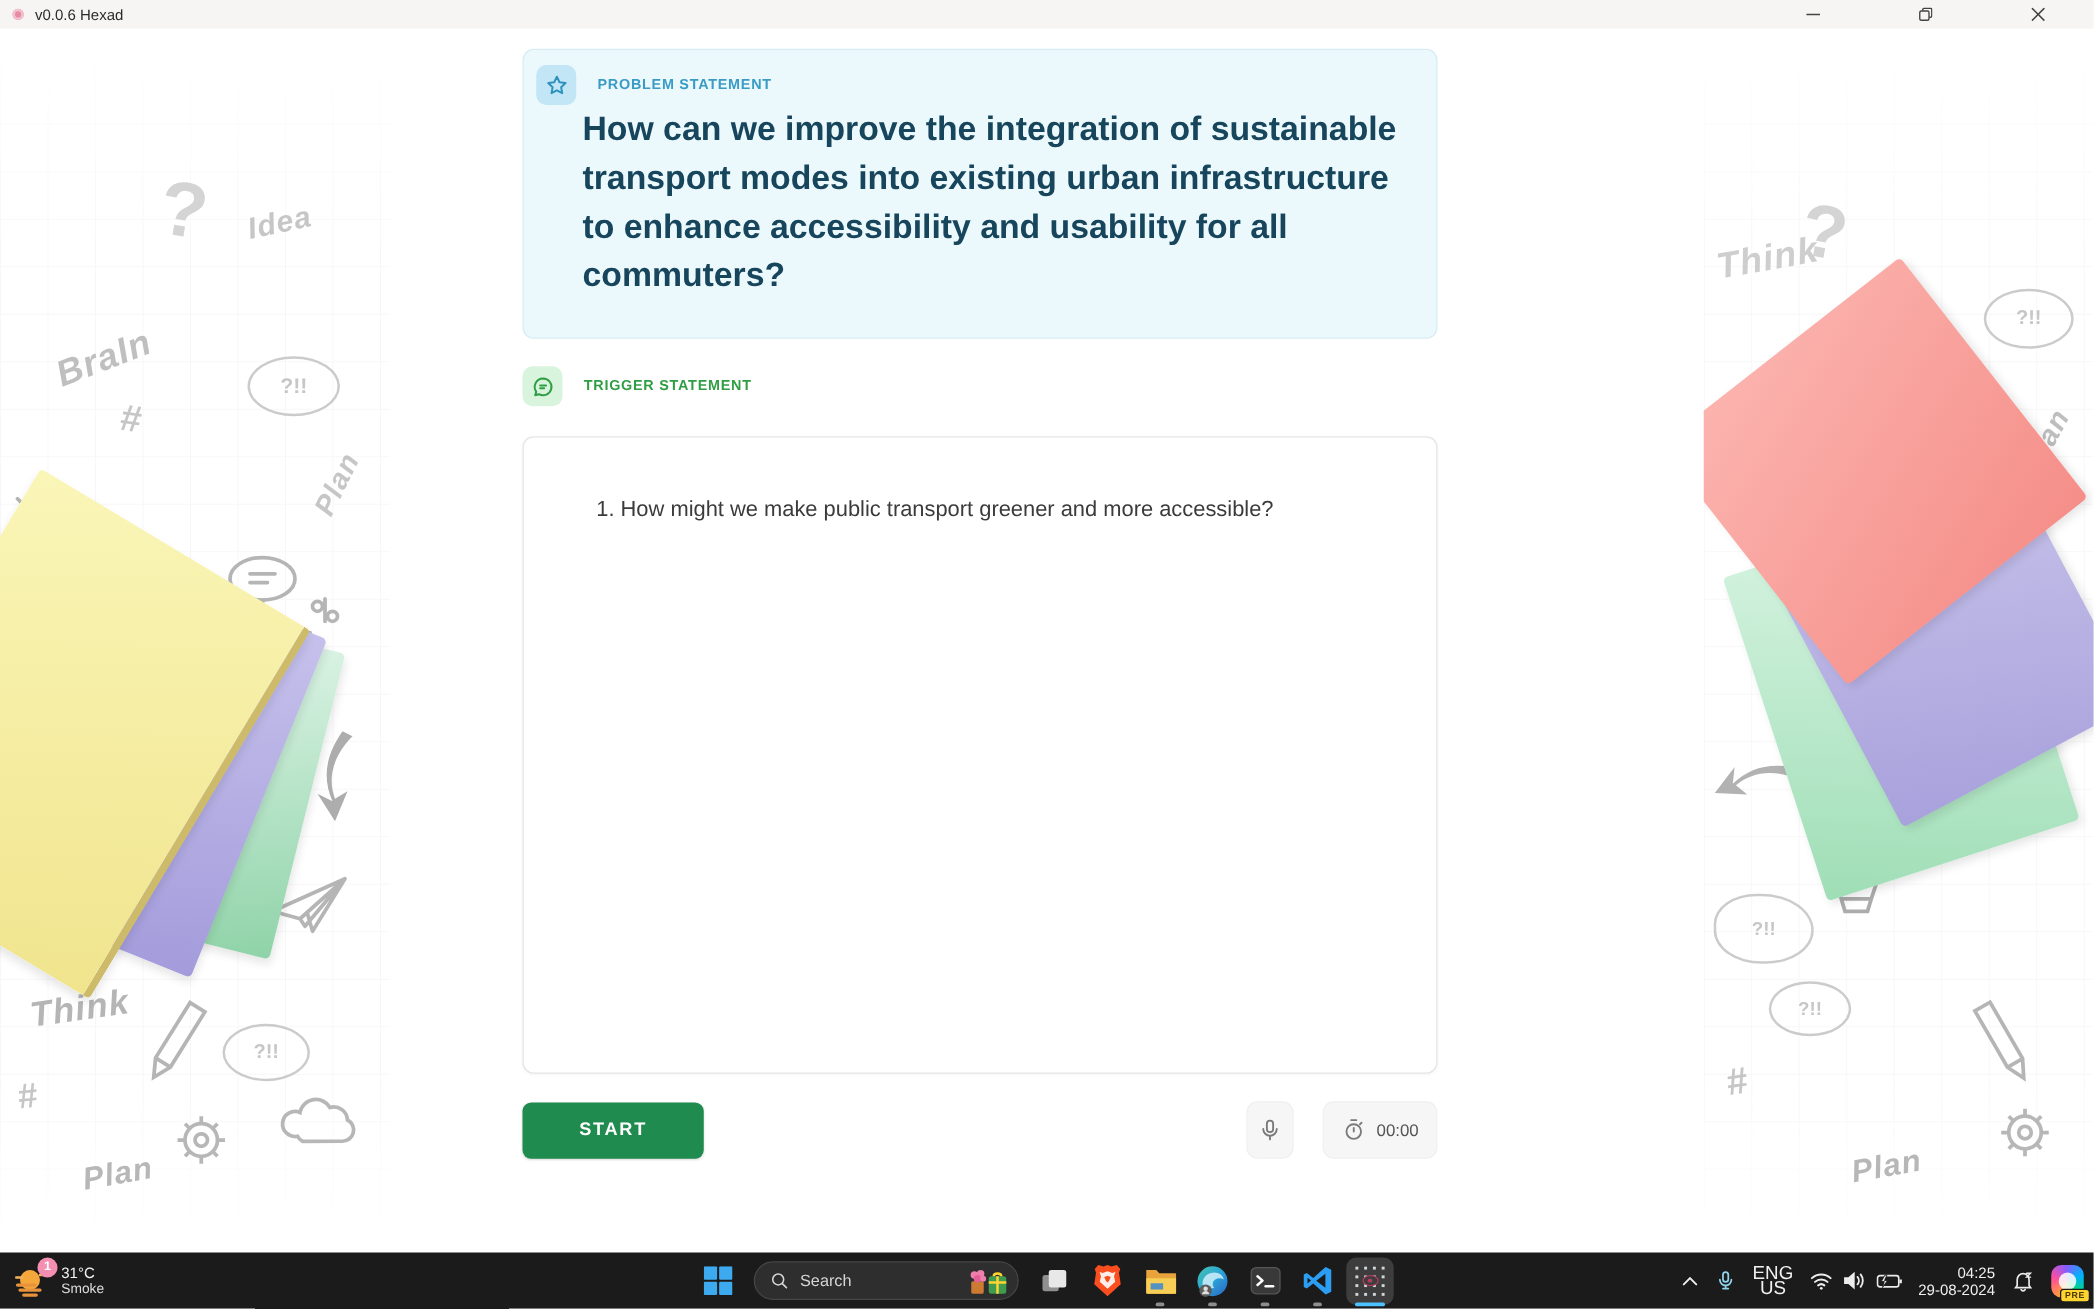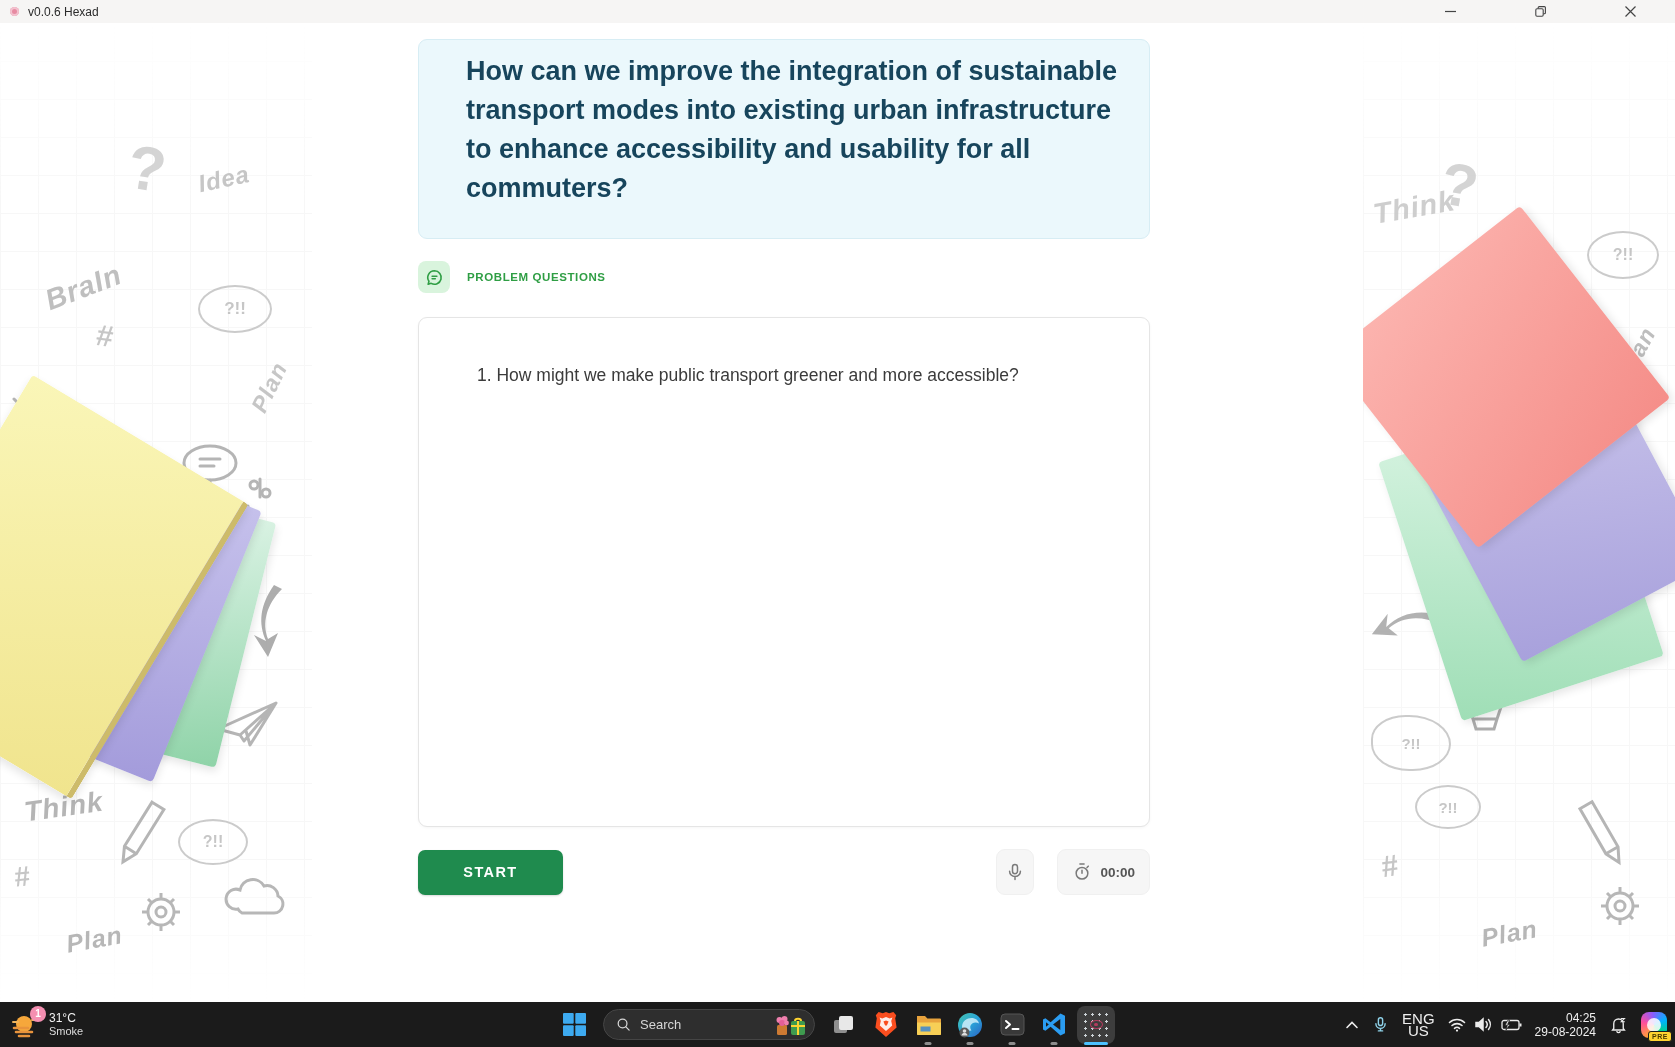--- a/index.html
+++ b/index.html
@@ -53,21 +53,21 @@
 
   .questions-card { margin-top:24px; background:#fff; border:1px solid #e5e5e5;
     border-radius:9px; height:510px; padding:44px 40px 0 58px;
     box-shadow:0 1px 3px rgba(0,0,0,.04); }
   .q { font-size:17.5px; color:#3b3b3b; line-height:26px; margin-bottom:51px; max-width:636px; }
 
   .action-row { margin-top:22px; display:flex; align-items:center; justify-content:space-between; }
   .start-btn { width:145px; height:45px; background:#1f8b4e; color:#fff; border:none;
     border-radius:7px; font-family:inherit; font-size:14.5px; font-weight:bold;
     letter-spacing:1.4px; cursor:pointer; box-shadow:0 1px 2px rgba(0,0,0,.15); }
-  .right-ctls { display:flex; align-items:flex-start; gap:23px;font-weight:bold; }
+  .right-ctls { display:flex; align-items:flex-start; gap:23px; }
   .chip-btn { background:#f6f6f6; border:1px solid #f0f0f0; border-radius:9px;
     height:46px; display:flex; align-items:center; justify-content:center; gap:8px; }
   .mic-chip { width:38px; }
   .timer-chip { padding:0 14px; }
   .timer-text { font-size:13.5px; color:#555; }
 
   
   .taskbar { position:relative; height:45px; background:#1b1b1b; color:#eee; }
   .weather { position:absolute; left:10px; top:0; height:45px; display:flex;
     align-items:center; gap:9px; cursor:pointer; }
@@ -262,31 +262,39 @@
                 background:linear-gradient(200deg,#ddf6e6,#9fdeb6);"></div>
     <div class="note" style="left:88px; top:352px; width:212px; height:252px; transform:rotate(-28deg);
                 background:linear-gradient(200deg,#cbc6ec,#a8a1dc);"></div>
     <div class="note" style="left:14px; top:232px; width:244px; height:244px; transform:rotate(-38deg);
                 background:linear-gradient(160deg,#fcb5b0,#f58e89);"></div>
   </div>
 
   <div class="content">
 
     <section class="problem-card">
+      <div class="label-row">
+        <span class="icon-chip chip-blue">
+          <svg width="19" height="19" viewBox="0 0 24 24" fill="none" stroke="#2d93bd" stroke-width="2" stroke-linejoin="round">
+            <path d="M12 3l2.7 5.6 6.1.8-4.5 4.2 1.1 6-5.4-2.9-5.4 2.9 1.1-6L3.2 9.4l6.1-.8z"></path>
+          </svg>
+        </span>
+        <span class="sec-label lbl-blue">PROBLEM STATEMENT</span>
+      </div>
       <h1 class="headline">How can we improve the integration of sustainable transport modes into existing urban infrastructure to enhance accessibility and usability for all commuters?</h1>
     </section>
 
     <div class="trigger-header">
       <span class="icon-chip chip-green">
         <svg width="19" height="19" viewBox="0 0 24 24" fill="none" stroke="#2f9e44" stroke-width="2" stroke-linecap="round" stroke-linejoin="round">
           <path d="M12 3.5a8.5 8.5 0 1 1-4.2 15.9L4 20.5l1-3.7A8.5 8.5 0 0 1 12 3.5z"></path>
           <path d="M9 10.5h6M9 13.5h4"></path>
         </svg>
       </span>
-      <span class="sec-label lbl-green">PROBLEM QUESTIONS</span>
+      <span class="sec-label lbl-green">TRIGGER STATEMENT</span>
     </div>
 
     <section class="questions-card">
       <p class="q">1. How might we make public transport greener and more accessible?</p>
     </section>
 
     <div class="action-row">
       <button class="start-btn">START</button>
       <div class="right-ctls">
         <div class="chip-btn mic-chip">

